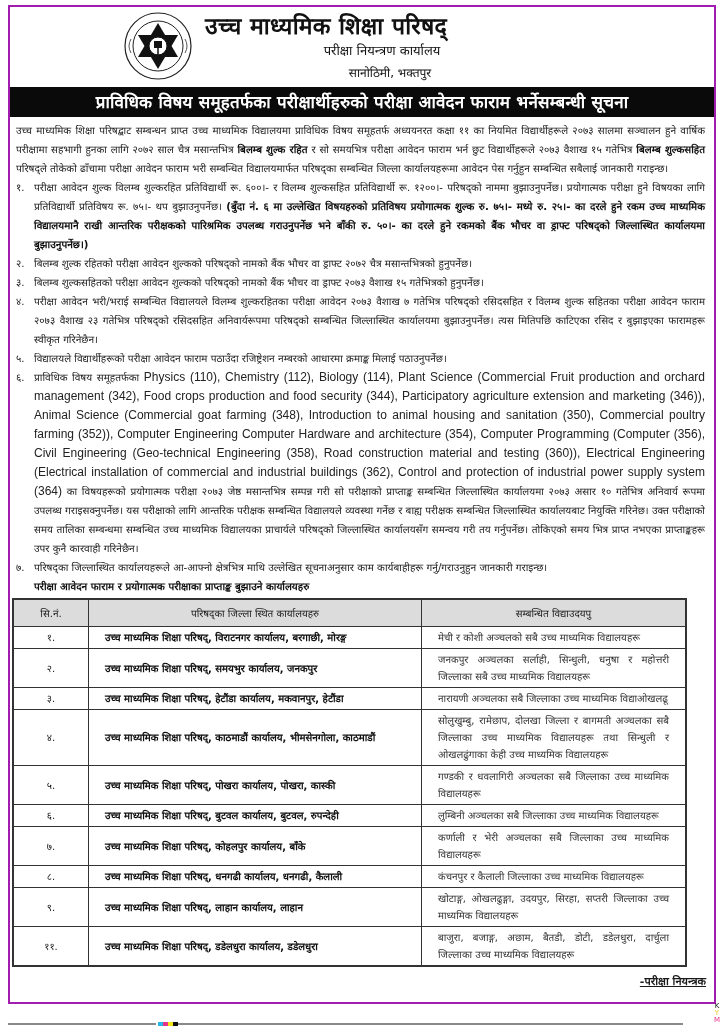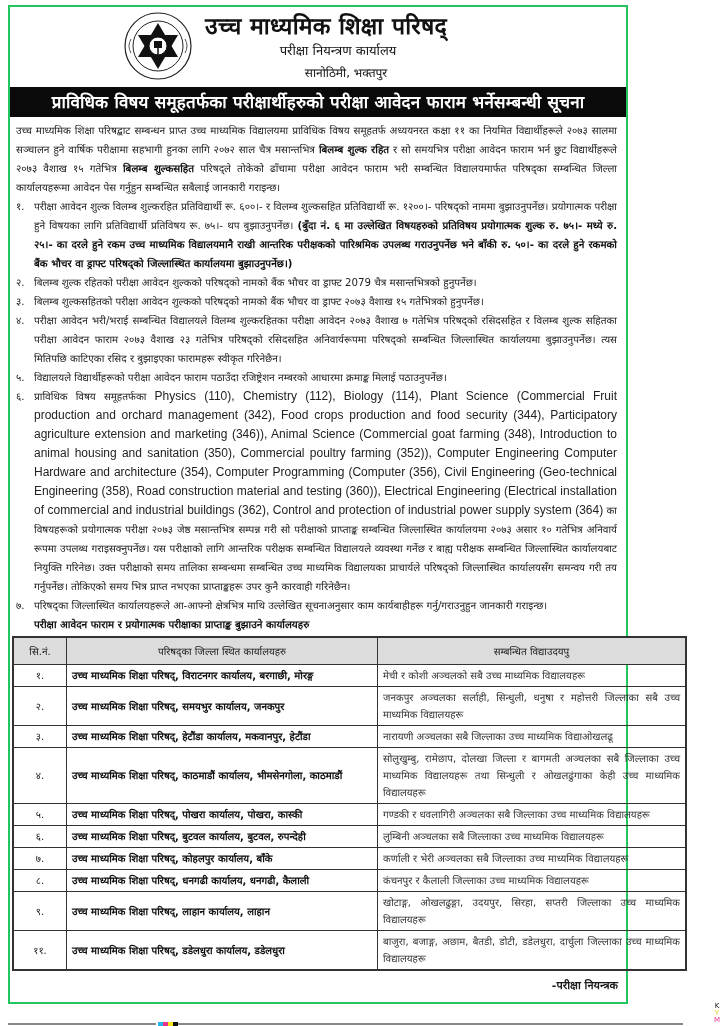--- a/index.html
+++ b/index.html
@@ -2,22 +2,22 @@
 <html><head>
 <meta charset="utf-8">
 <style>
   html, body { margin: 0; padding: 0; background: #ffffff; }
   body {
     width: 728px; height: 1026px; position: relative; overflow: hidden;
     font-family: "DejaVu Serif", "Liberation Serif", serif;
     color: #1a1a1a;
   }
   .sheet {
-    position: absolute; left: 8px; top: 5px; width: 620px; height: 999px;
-    border: 2px solid #22c55e; box-sizing: border-box; background: #fff;
+    position: absolute; left: 8px; top: 5px; width: 708px; height: 999px;
+    border: 2px solid #a21caf; box-sizing: border-box; background: #fff;
   }
   .header { position: relative; height: 78px; }
   .logo {
     position: absolute; left: 113px; top: 4px; width: 70px; height: 70px;
   }
   .org-name {
     position: absolute; left: 195px; top: 6px; width: 300px;
     font-family: "DejaVu Sans", "Liberation Sans", sans-serif;
     font-weight: bold; font-size: 23px; line-height: 26px; letter-spacing: 0.3px;
     color: #111;
@@ -52,29 +52,29 @@
   ol.points li { position: relative; padding-left: 18px; }
   ol.points li .num { position: absolute; left: 0; top: 0; }
   .eng { font-family: Liberation Sans, sans-serif; font-size: 12px; }
   .table-caption { font-weight: bold; padding-left: 18px; color: #111; }
   table.offices {
     width: 675px; margin: 2px 0 0 2px; border-collapse: collapse;
     font-family: "DejaVu Sans", "Liberation Sans", sans-serif; font-size: 10px;
     border: 2px solid #333;
   }
   table.offices th, table.offices td {
-    border: 1.5px solid #333; padding: 2px 5px; line-height: 17px; vertical-align: middle;
+    border: 1.5px solid #333; padding: 2px 16px; line-height: 17px; vertical-align: middle;
   }
   table.offices th { background: #dcdcdc; font-weight: normal; height: 22px; text-align: center; }
   table.offices td.sn { text-align: center; width: 42px; }
   table.offices td.office { font-weight: bold; width: 300px; color: #111; }
   table.offices td.schools { color: #333; text-align: justify; }
   .signature {
     text-align: right; padding: 6px 8px 0 12px;
-    font-family: "DejaVu Sans", "Liberation Sans", sans-serif; font-weight: bold; font-size: 11px;
+    font-family: "DejaVu Sans", "Liberation Sans", sans-serif; font-weight: bold; font-size: 11px; text-decoration: underline;
   }
   .footer-rule {
     position: absolute; left: 8px; top: 1023px; width: 148px; height: 2px; background: #888;
   }
   .footer-rule2 {
     position: absolute; left: 178px; top: 1023px; width: 505px; height: 2px; background: #888;
   }
   .cmyk-marks { position: absolute; left: 158px; top: 1022px; display: flex; }
   .cmyk-marks span { display: block; width: 5px; height: 4px; }
   .cmyk-side {
@@ -111,21 +111,21 @@
       <span>उच्च माध्यमिक शिक्षा परिषद्बाट सम्बन्धन प्राप्त उच्च माध्यमिक विद्यालयमा प्राविधिक विषय समूहतर्फ अध्ययनरत कक्षा ११ का नियमित विद्यार्थीहरूले २०७३ सालमा सञ्चालन हुने वार्षिक परीक्षामा सहभागी हुनका लागि २०७२ साल चैत्र मसान्तभित्र </span><b>बिलम्ब शुल्क रहित</b><span> र सो समयभित्र परीक्षा आवेदन फाराम भर्न छुट विद्यार्थीहरूले २०७३ वैशाख १५ गतेभित्र </span><b>बिलम्ब शुल्कसहित</b><span> परिषद्ले तोकेको ढाँचामा परीक्षा आवेदन फाराम भरी सम्बन्धित विद्यालयमार्फत परिषद्का सम्बन्धित जिल्ला कार्यालयहरूमा आवेदन पेस गर्नुहुन सम्बन्धित सबैलाई जानकारी गराइन्छ।</span>
     </p>
 
     <ol class="points">
       <li>
         <span class="num">१.</span>
         <span>परीक्षा आवेदन शुल्क विलम्ब शुल्करहित प्रतिविद्यार्थी रू. ६००।- र विलम्ब शुल्कसहित प्रतिविद्यार्थी रू. १२००।- परिषद्को नाममा बुझाउनुपर्नेछ। प्रयोगात्मक परीक्षा हुने विषयका लागि प्रतिविद्यार्थी प्रतिविषय रू. ७५।- थप बुझाउनुपर्नेछ। </span><b>(बुँदा नं. ६ मा उल्लेखित विषयहरुको प्रतिविषय प्रयोगात्मक शुल्क रु. ७५।- मध्ये रु. २५।- का दरले हुने रकम उच्च माध्यमिक विद्यालयमानै राखी आन्तरिक परीक्षकको पारिश्रमिक उपलब्ध गराउनुपर्नेछ भने बाँकी रु. ५०।- का दरले हुने रकमको बैंक भौचर वा ड्राफ्ट परिषद्को जिल्लास्थित कार्यालयमा बुझाउनुपर्नेछ।)</b>
       </li>
       <li>
         <span class="num">२.</span>
-        <span>बिलम्ब शुल्क रहितको परीक्षा आवेदन शुल्कको परिषद्को नामको बैंक भौचर वा ड्राफ्ट 2079 चैत्र मसान्तभित्रको हुनुपर्नेछ।</span>
+        <span>बिलम्ब शुल्क रहितको परीक्षा आवेदन शुल्कको परिषद्को नामको बैंक भौचर वा ड्राफ्ट २०७२ चैत्र मसान्तभित्रको हुनुपर्नेछ।</span>
       </li>
       <li>
         <span class="num">३.</span>
         <span>बिलम्ब शुल्कसहितको परीक्षा आवेदन शुल्कको परिषद्को नामको बैंक भौचर वा ड्राफ्ट २०७३ वैशाख १५ गतेभित्रको हुनुपर्नेछ।</span>
       </li>
       <li>
         <span class="num">४.</span>
         <span>परीक्षा आवेदन भरी/भराई सम्बन्धित विद्यालयले विलम्ब शुल्करहितका परीक्षा आवेदन २०७३ वैशाख ७ गतेभित्र परिषद्को रसिदसहित र विलम्ब शुल्क सहितका परीक्षा आवेदन फाराम २०७३ वैशाख २३ गतेभित्र परिषद्को रसिदसहित अनिवार्यरूपमा परिषद्को सम्बन्धित जिल्लास्थित कार्यालयमा बुझाउनुपर्नेछ। त्यस मितिपछि काटिएका रसिद र बुझाइएका फारामहरू स्वीकृत गरिनेछैन।</span>
       </li>
       <li>

